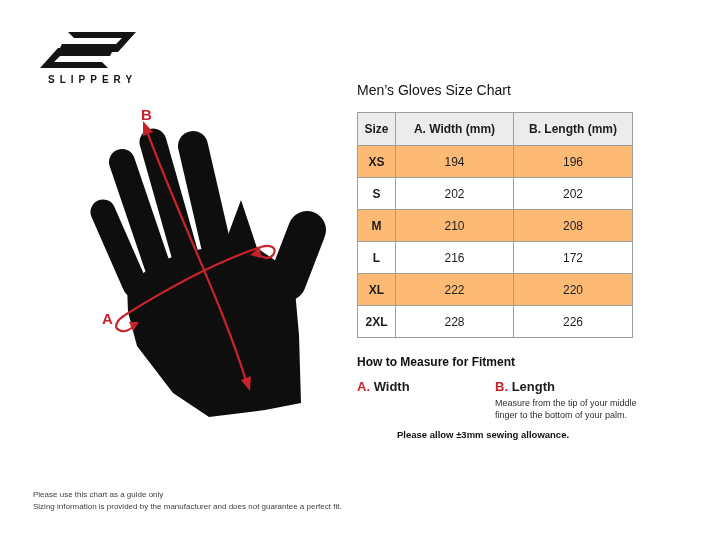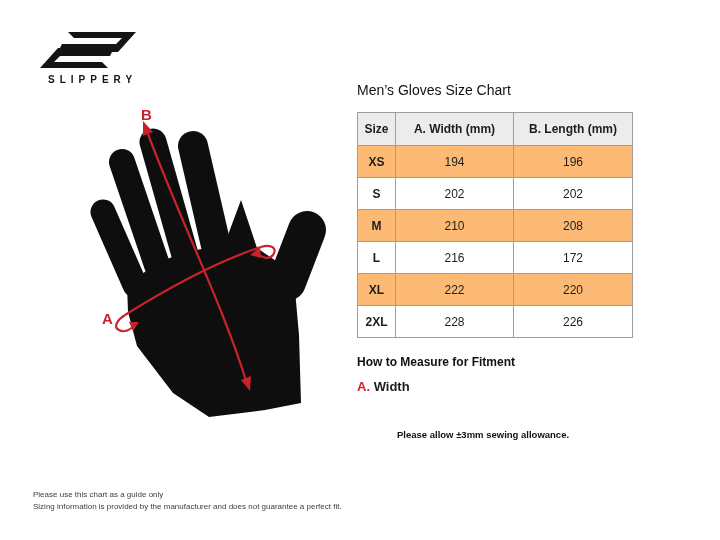--- a/index.html
+++ b/index.html
@@ -141,20 +141,27 @@
 
   <div class="howto-heading">How to Measure for Fitment</div>
 
   <div class="measure-a">
     <div class="measure-label">
       <span class="red">A.</span>
       <span>Width</span>
     </div>
   </div>
 
+  <div class="measure-b">
+    <div class="measure-label">
+      <span class="red">B.</span>
+      <span>Length</span>
+    </div>
+    <div class="measure-desc">Measure from the tip of your middle finger to the bottom of your palm.</div>
+  </div>
 
   <div class="allowance">Please allow ±3mm sewing allowance.</div>
 
   <div class="disclaimer">
     <div>Please use this chart as a guide only</div>
     <div>Sizing information is provided by the manufacturer and does not guarantee a perfect fit.</div>
   </div>
 
 </div>
 

